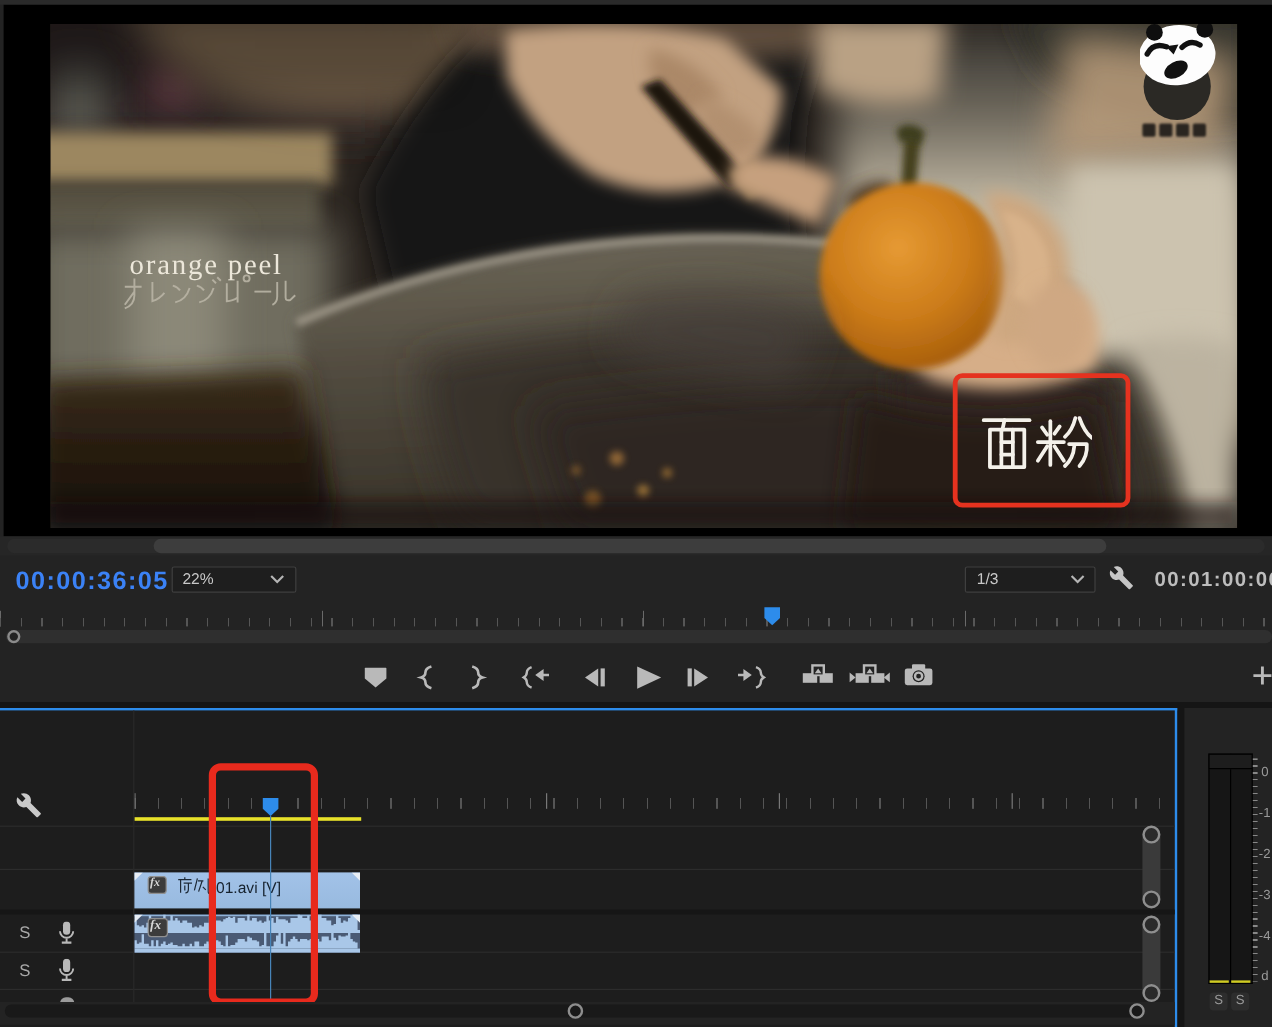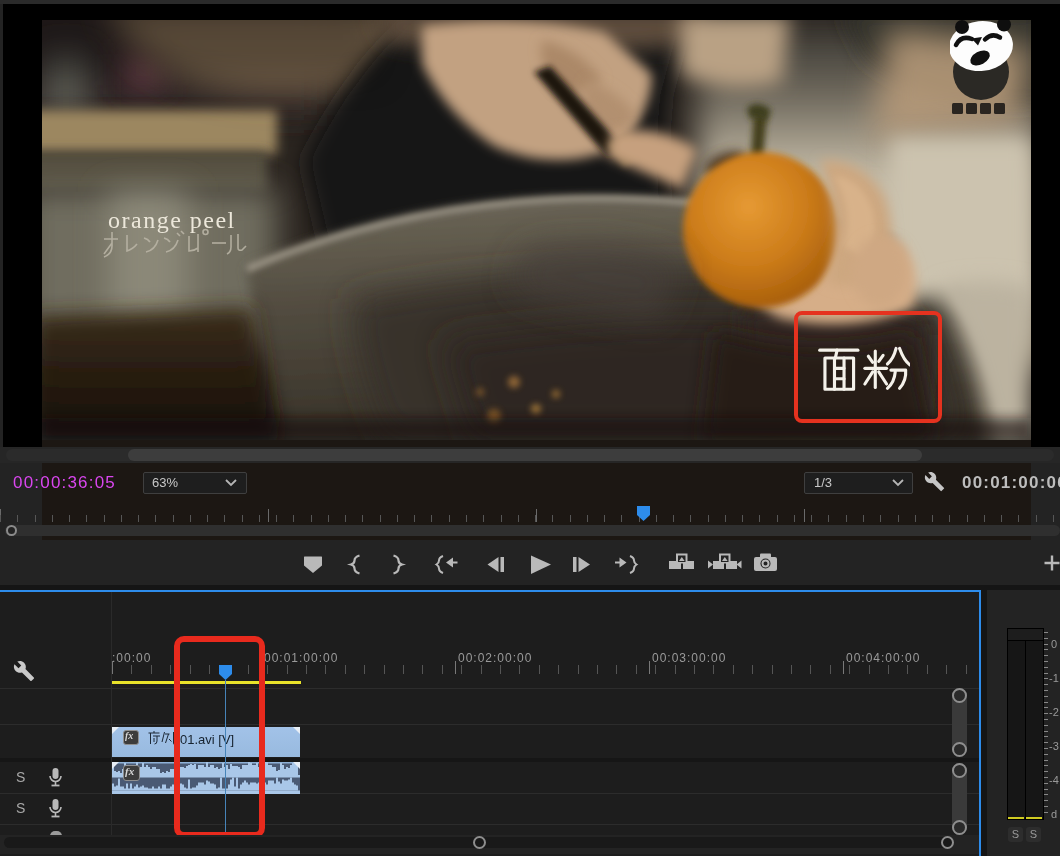--- a/index.html
+++ b/index.html
@@ -3,21 +3,21 @@
 html,body{margin:0;padding:0;background:#232323;width:1060px;height:856px;overflow:hidden;
 font-family:"Liberation Sans",sans-serif;}
 #stage{position:absolute;left:0;top:0;width:1060px;height:856px;background:#232323;overflow:hidden;}
 .abs{position:absolute;}
 </style></head><body>
 <div id="stage">
 
 <div class="abs" style="left:0;top:0;width:1060px;height:4px;background:#2a2a2a;"></div>
 <div class="abs" style="left:3px;top:4px;width:1057px;height:443px;background:#000;"></div>
 
-<div class="abs" style="left:42px;top:20px;width:989px;height:520px;overflow:hidden;background:#1c1713;">
+<div class="abs" style="left:42px;top:20px;width:989px;height:420px;overflow:hidden;background:#1c1713;">
 <svg width="989" height="420" viewBox="0 0 989 420">
 <defs>
 <filter id="b3" x="-50%" y="-50%" width="200%" height="200%">
             <feGaussianBlur stdDeviation="3"></feGaussianBlur>
           </filter>
 <filter id="b6" x="-50%" y="-50%" width="200%" height="200%">
             <feGaussianBlur stdDeviation="6"></feGaussianBlur>
           </filter>
 <filter id="b10" x="-60%" y="-60%" width="220%" height="220%">
             <feGaussianBlur stdDeviation="10"></feGaussianBlur>
@@ -157,23 +157,23 @@
 <path d="M84 30 h17 q1 12 -7 21"></path>
           <path d="M89 32 q-1 12 -9 19"></path>
 </g>
 </svg>
 </div>
 
 <div class="abs" style="left:0px;top:447px;width:1060px;height:16px;background:#262626;"></div>
 <div class="abs" style="left:6px;top:449px;width:1048px;height:12px;background:#2b2b2b;border-radius:6px;"></div>
 <div class="abs" style="left:128px;top:449px;width:794px;height:12px;background:#3d3d3d;border-radius:6px;"></div>
 
-<div class="abs" style="left:13px;top:473px;font-size:17px;font-weight:400;letter-spacing:1.2px;color:#d946ef;">00:00:36:05</div>
+<div class="abs" style="left:13px;top:473px;font-size:21px;font-weight:700;letter-spacing:1.2px;color:#3b82f6;">00:00:36:05</div>
 <div class="abs" style="left:143px;top:472px;width:102px;height:20px;background:#1e1e1e;border:1px solid #3f3f3f;border-radius:2px;"></div>
-<div class="abs" style="left:152px;top:475px;font-size:13px;color:#c8c8c8;">63%</div>
+<div class="abs" style="left:152px;top:475px;font-size:13px;color:#c8c8c8;">22%</div>
 <svg class="abs" style="left:224px;top:478px" width="14" height="9" viewBox="0 0 14 9">
       <path d="M2 2 L7 7 L12 2" stroke="#b5b5b5" stroke-width="1.8" fill="none"></path>
     </svg>
 <div class="abs" style="left:804px;top:472px;width:107px;height:20px;background:#1e1e1e;border:1px solid #3f3f3f;border-radius:2px;"></div>
 <div class="abs" style="left:814px;top:475px;font-size:13px;color:#c8c8c8;">1/3</div>
 <svg class="abs" style="left:891px;top:478px" width="14" height="9" viewBox="0 0 14 9">
       <path d="M2 2 L7 7 L12 2" stroke="#b5b5b5" stroke-width="1.8" fill="none"></path>
     </svg>
 
 <svg class="abs" style="left:924px;top:471px" width="21" height="21" viewBox="0 0 24 24">
@@ -243,27 +243,20 @@
 <path d="M1052 3.5 v15 M1044.5 11 h15" stroke="#b9b9b9" stroke-width="2.4"></path>
 </svg>
 
 <div class="abs" style="left:0px;top:585px;width:1060px;height:271px;background:#151515;"></div>
 <div class="abs" style="left:0px;top:590px;width:981px;height:266px;background:#1d1d1d;border-top:2px solid #2d8ceb;border-right:2px solid #2d8ceb;box-sizing:border-box;"></div>
 
 <svg class="abs" style="left:13px;top:660px" width="22" height="22" viewBox="0 0 24 24">
 <path d="M22.7 19l-9.1-9.1c.9-2.3.4-5-1.5-6.9-2-2-5-2.4-7.4-1.3L9 6 6 9 1.6 4.7C.4 7.1.9 10.1 2.9 12.1c1.9 1.9 4.6 2.4 6.9 1.5l9.1 9.1c.4.4 1 .4 1.4 0l2.3-2.3c.5-.4.5-1.1.1-1.4z" fill="#c9c9c9"></path>
 </svg>
 
-<div class="abs" style="left:112px;top:651px;width:868px;overflow:hidden;height:14px;font-size:12px;letter-spacing:1px;color:#9a9a9a;">
-<span class="abs" style="left:0px;top:0px;">:00:00</span>
-<span class="abs" style="left:152px;top:0px;">00:01:00:00</span>
-<span class="abs" style="left:346px;top:0px;">00:02:00:00</span>
-<span class="abs" style="left:540px;top:0px;">00:03:00:00</span>
-<span class="abs" style="left:734px;top:0px;">00:04:00:00</span>
-</div>
 
 <div class="abs" style="left:112px;top:665px;width:866px;height:9px;background:repeating-linear-gradient(90deg,#555 0 1px,transparent 1px 19.4px);"></div>
 <div class="abs" style="left:112px;top:661px;width:1px;height:13px;background:#787878;"></div>
 <div class="abs" style="left:261px;top:661px;width:1px;height:13px;background:#787878;"></div>
 <div class="abs" style="left:455px;top:661px;width:1px;height:13px;background:#787878;"></div>
 <div class="abs" style="left:649px;top:661px;width:1px;height:13px;background:#787878;"></div>
 <div class="abs" style="left:843px;top:661px;width:1px;height:13px;background:#787878;"></div>
 
 <div class="abs" style="left:112px;top:681px;width:189px;height:3px;background:#e8e22a;"></div>
 

